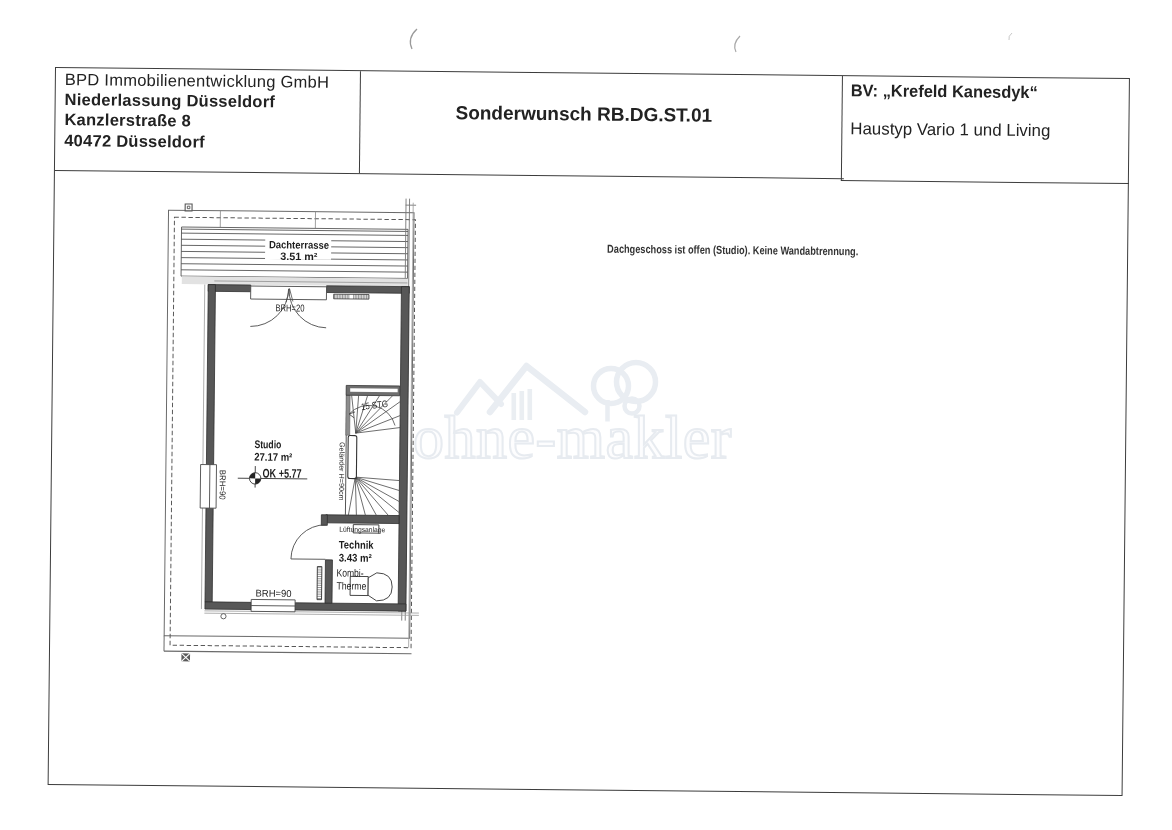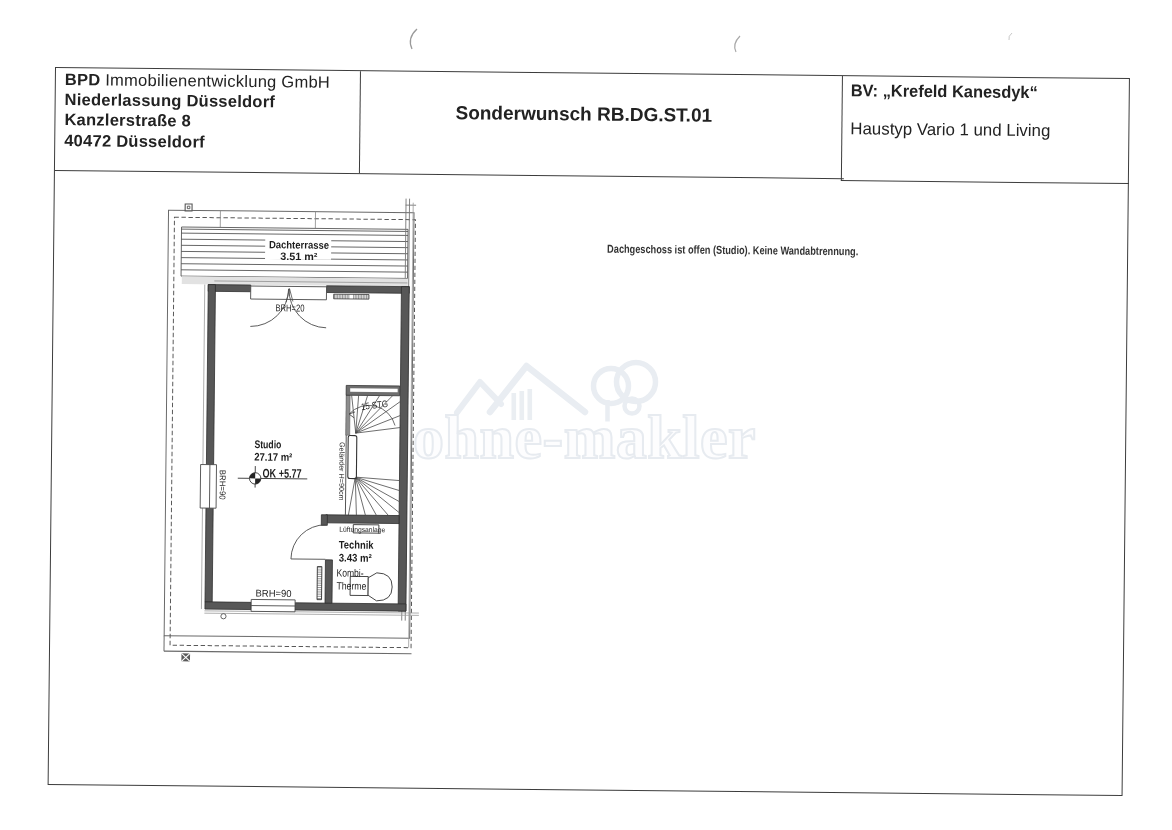--- a/index.html
+++ b/index.html
@@ -22,33 +22,33 @@
   </g>
 
   <g fill="none" stroke="#e9edf2" stroke-width="5.5">
     <circle cx="611" cy="386" r="17.5"></circle>
     <circle cx="636" cy="382" r="19.5"></circle>
     <circle cx="632" cy="406" r="7.5" stroke-width="4.5"></circle>
     <line x1="607.5" y1="400" x2="607.5" y2="421.5" stroke-width="4.5"></line>
   </g>
 </svg>
 
-<div class="abs" style="left:413px;top:406px;font-family:'Liberation Serif',serif;font-size:62px;line-height:62px;font-weight:bold;color:#fdfdfe;-webkit-text-stroke:2px #e7ebf0;letter-spacing:0.5px">ohne-makler</div>
+<div class="abs" style="left:413px;top:406px;font-family:'Liberation Serif',serif;font-size:62px;line-height:62px;font-weight:normal;color:#fdfdfe;-webkit-text-stroke:2px #e7ebf0;letter-spacing:0.5px">ohne-makler</div>
 
 <svg class="abs" style="left:0;top:0" width="1172" height="60" viewBox="0 0 1172 60">
   <path d="M417,29 Q407,38 412,49" fill="none" stroke="#9a9a9a" stroke-width="1.3"></path>
   <path d="M740,36 Q732,44 736,52" fill="none" stroke="#a8a8a8" stroke-width="1.2"></path>
   <path d="M1012,33 q-4,3 -3,7" fill="none" stroke="#c8c8c8" stroke-width="1"></path>
 </svg>
 
 <div class="page">
 
   <div class="abs" style="left:0;top:0;width:304.5px;height:102px;border-right:1.3px solid #3c3c3c"></div>
 
-  <div class="abs" style="left:9px;top:1px;font-size:16.5px;line-height:20.2px;font-weight:bold;letter-spacing:0.25px"><span style="font-weight:bold">BPD</span> <span style="font-weight:normal">Immobilienentwicklung GmbH</span><br>Niederlassung Düsseldorf<br>Kanzlerstraße 8<br>40472 Düsseldorf</div>
+  <div class="abs" style="left:9px;top:1px;font-size:16.5px;line-height:20.2px;font-weight:bold;letter-spacing:0.25px"><span style="font-weight:normal">BPD</span> <span style="font-weight:normal">Immobilienentwicklung GmbH</span><br>Niederlassung Düsseldorf<br>Kanzlerstraße 8<br>40472 Düsseldorf</div>
 
   <div class="abs" style="left:0;top:102px;width:789px;height:0;border-top:1.3px solid #3c3c3c"></div>
 
   <div class="abs" style="left:400px;top:30.5px;font-size:19px;line-height:19px;font-weight:bold;white-space:nowrap">Sonderwunsch RB.DG.ST.01</div>
 
   <div class="abs" style="left:785.8px;top:0;width:288.2px;height:104.5px;border-left:1.3px solid #3c3c3c;border-bottom:1.3px solid #3c3c3c"></div>
 
   <div class="abs" style="left:795px;top:5.8px;font-size:17px;line-height:17px;font-weight:bold;white-space:nowrap;transform:scaleX(0.965);transform-origin:0 0">BV: „Krefeld Kanesdyk“</div>
 
   <div class="abs" style="left:795px;top:43.8px;font-size:17px;line-height:17px;white-space:nowrap;transform:scaleX(0.99);transform-origin:0 0">Haustyp Vario 1 und Living</div>

